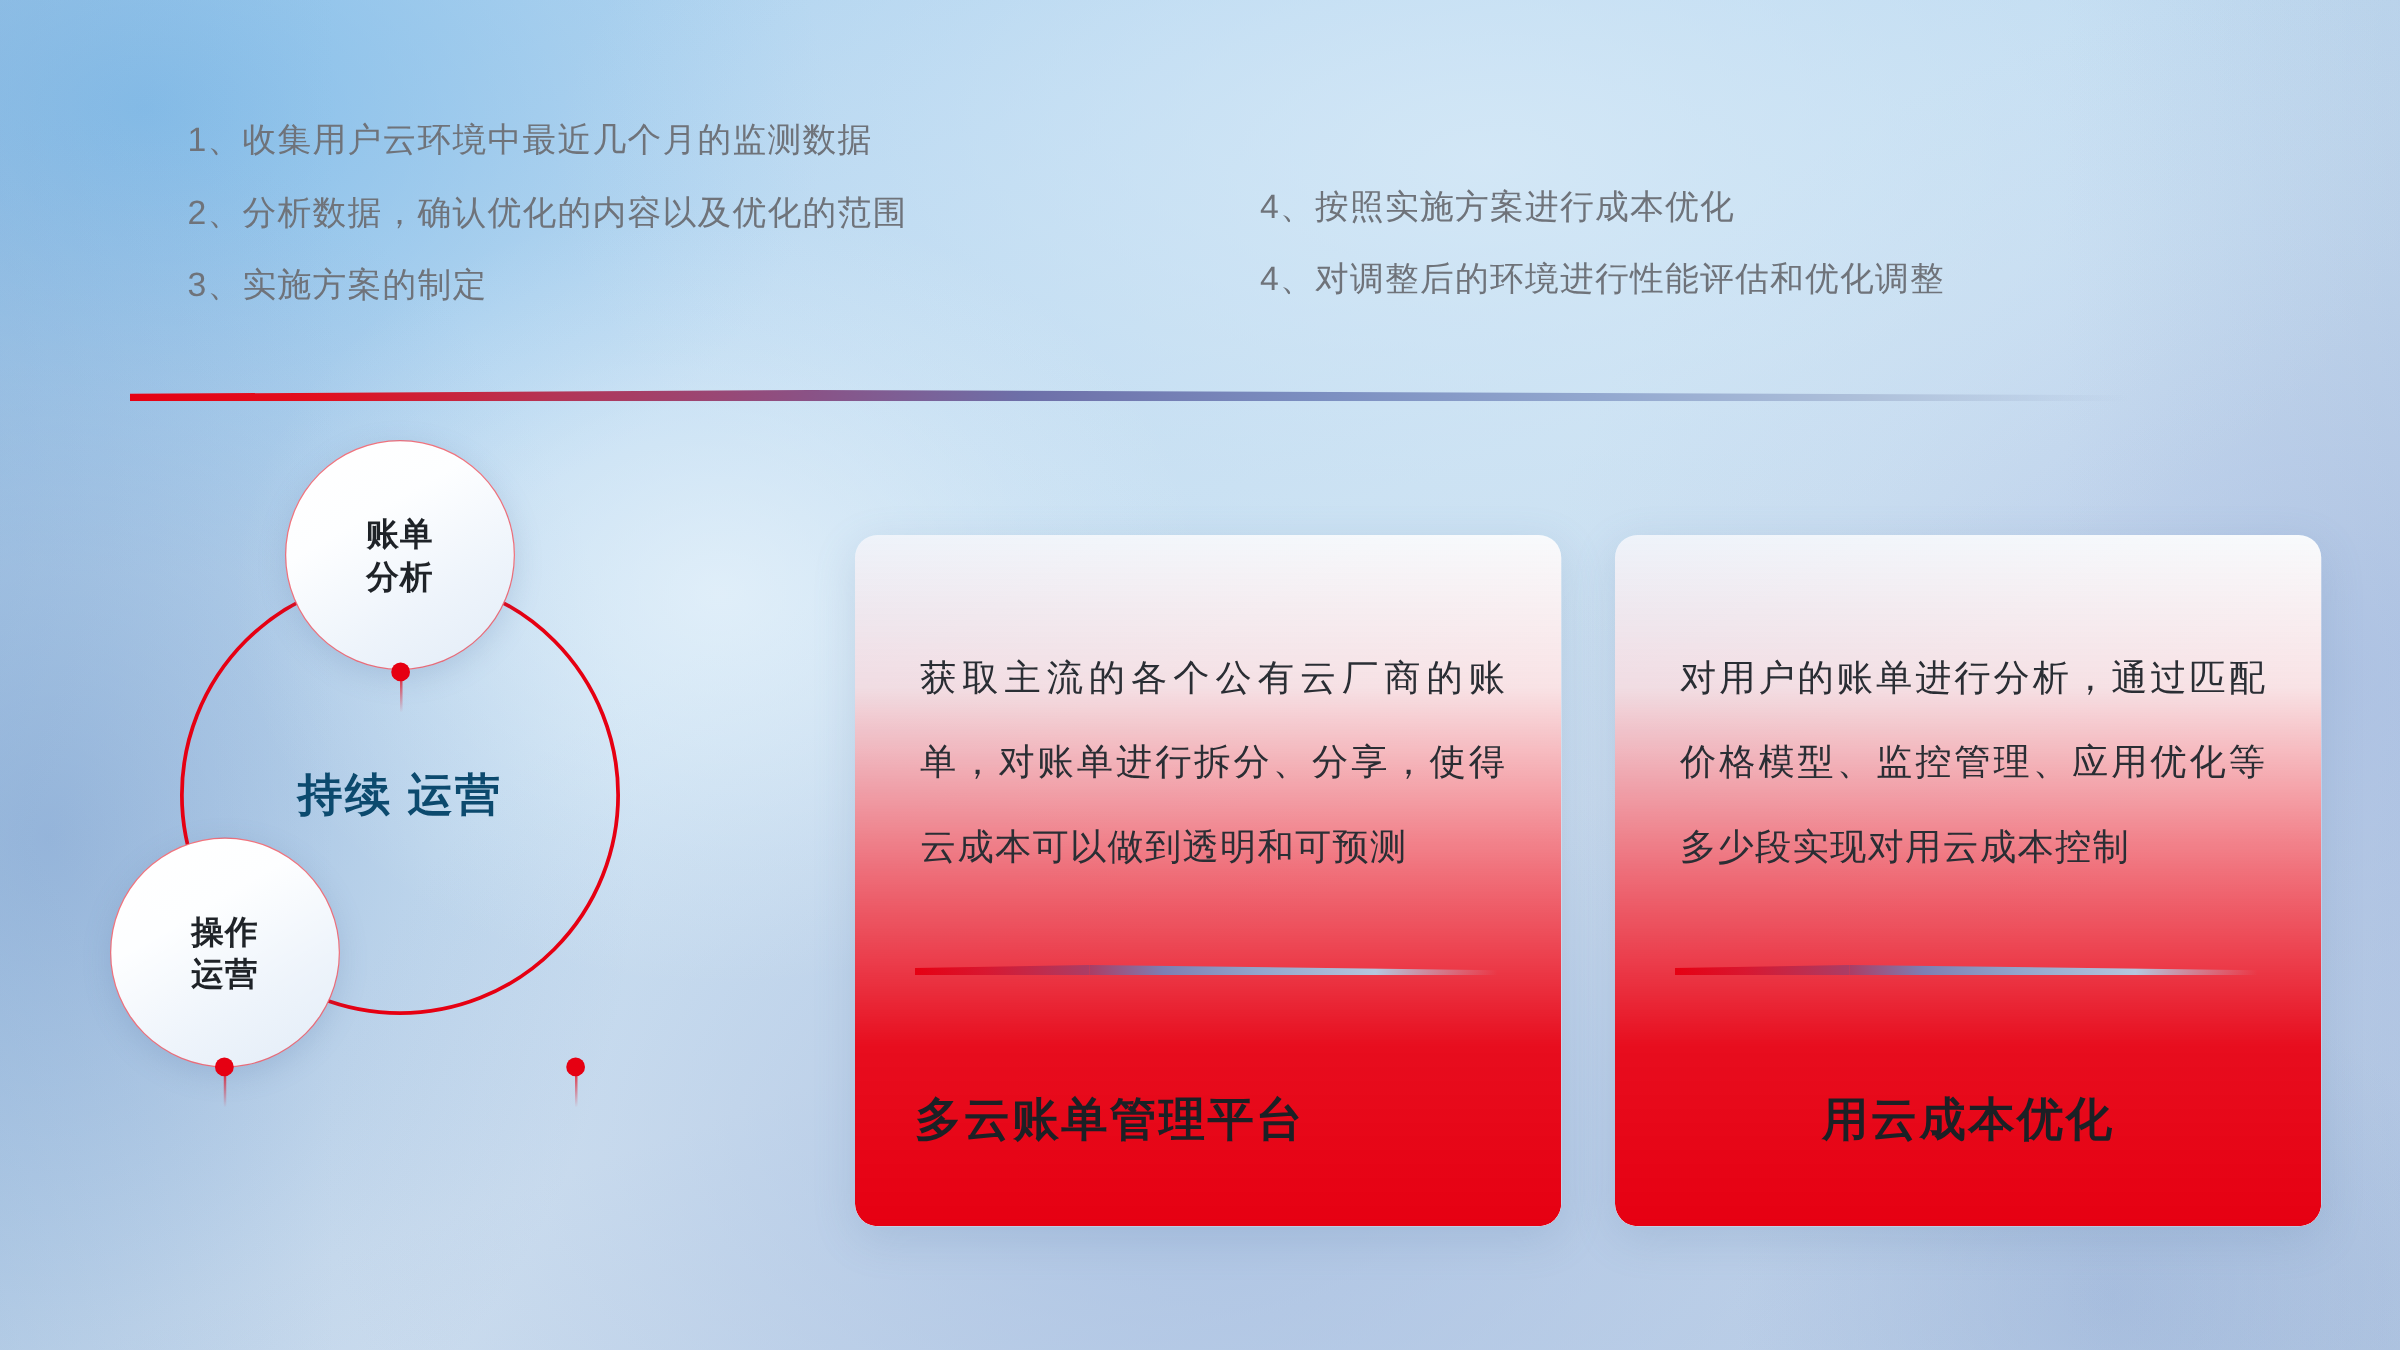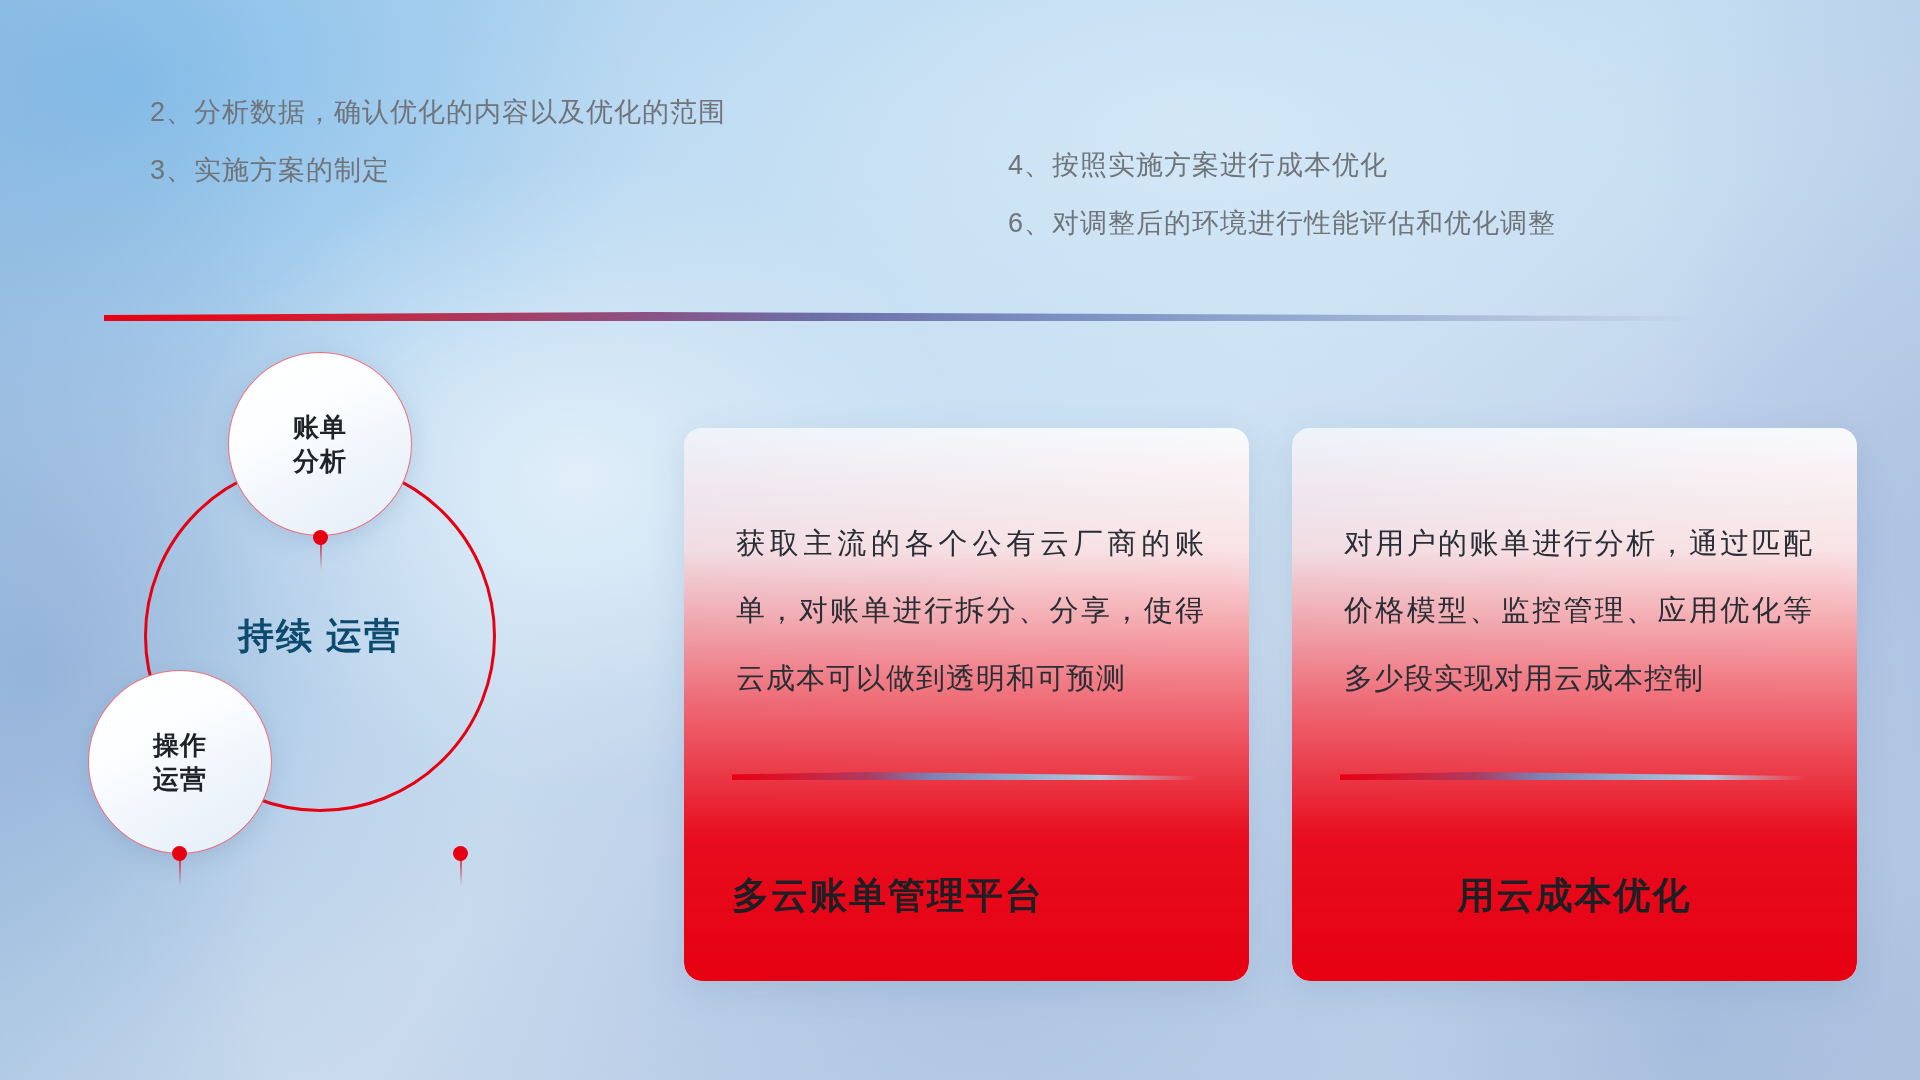--- a/index.html
+++ b/index.html
@@ -155,27 +155,28 @@
   <div class="bglayer bg-bloom4"></div>
   <div class="bglayer bg-bloom5"></div>
   <div class="bglayer bg-bloom6"></div>
   <div class="bglayer bg-bloom7"></div>
   <div class="bglayer bg-vign"></div>
 </div>
 
 <div id="stage">
 
   <div class="steps" id="steps-left">
+    <div class="row">1、收集用户云环境中最近几个月的监测数据</div>
     <div class="row">2、分析数据，确认优化的内容以及优化的范围</div>
     <div class="row">3、实施方案的制定</div>
   </div>
 
   <div class="steps" id="steps-right">
     <div class="row">4、按照实施方案进行成本优化</div>
-    <div class="row">6、对调整后的环境进行性能评估和优化调整</div>
+    <div class="row">4、对调整后的环境进行性能评估和优化调整</div>
   </div>
 
   <div id="top-divider">
     <div class="t-a"></div>
     <div class="t-b"></div>
   </div>
 
   <div id="venn">
 
     <div class="bigcircle" id="ring"></div>

